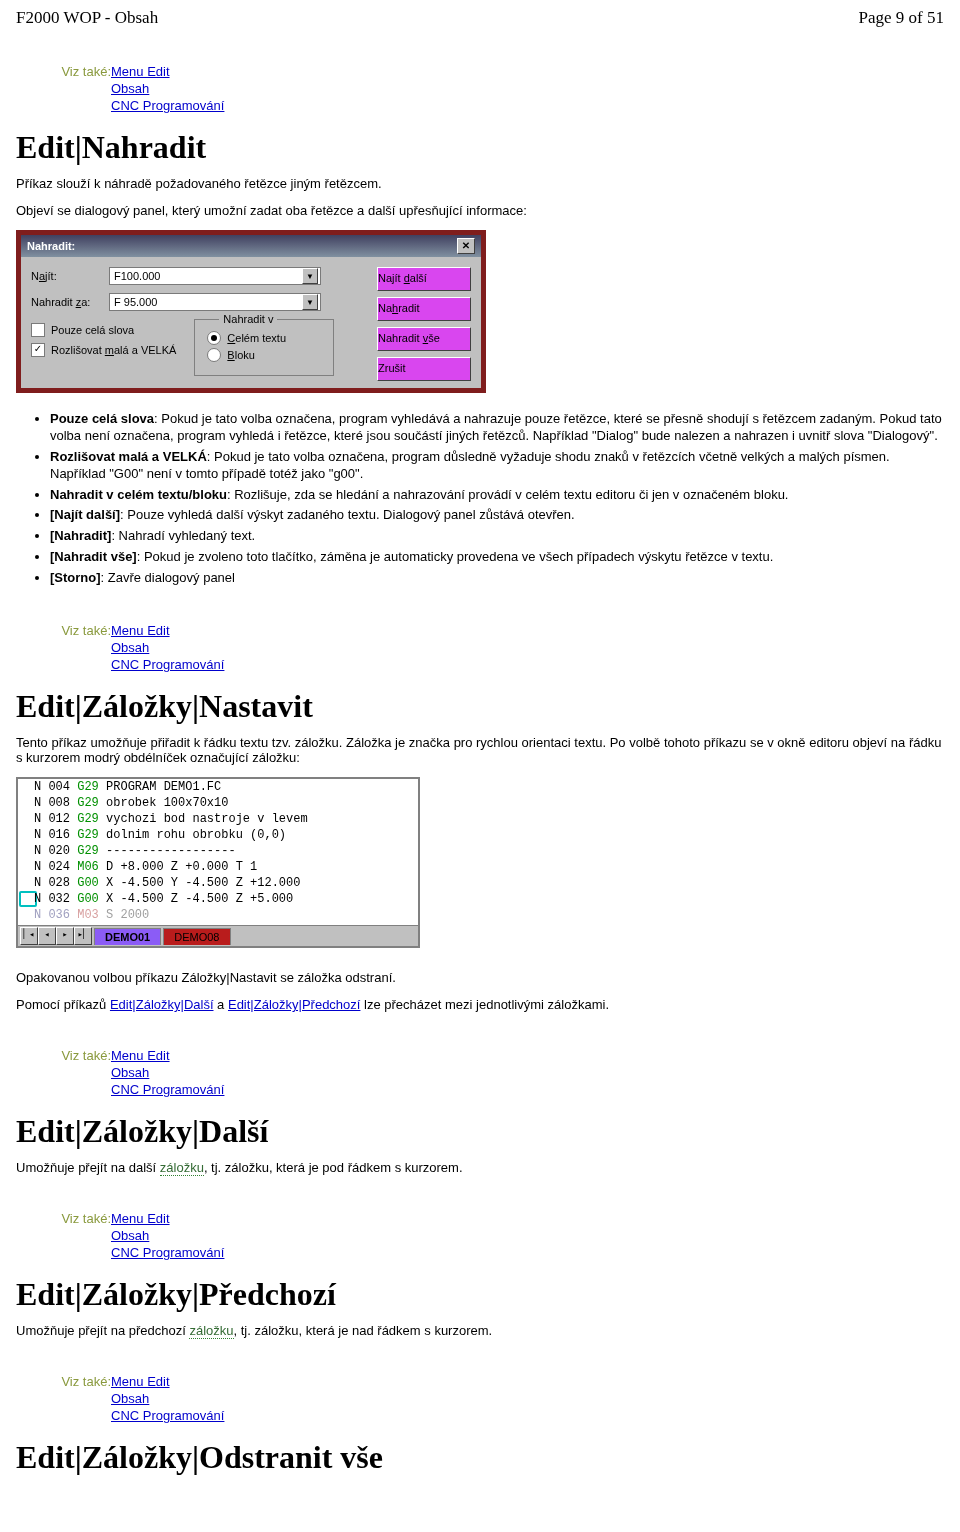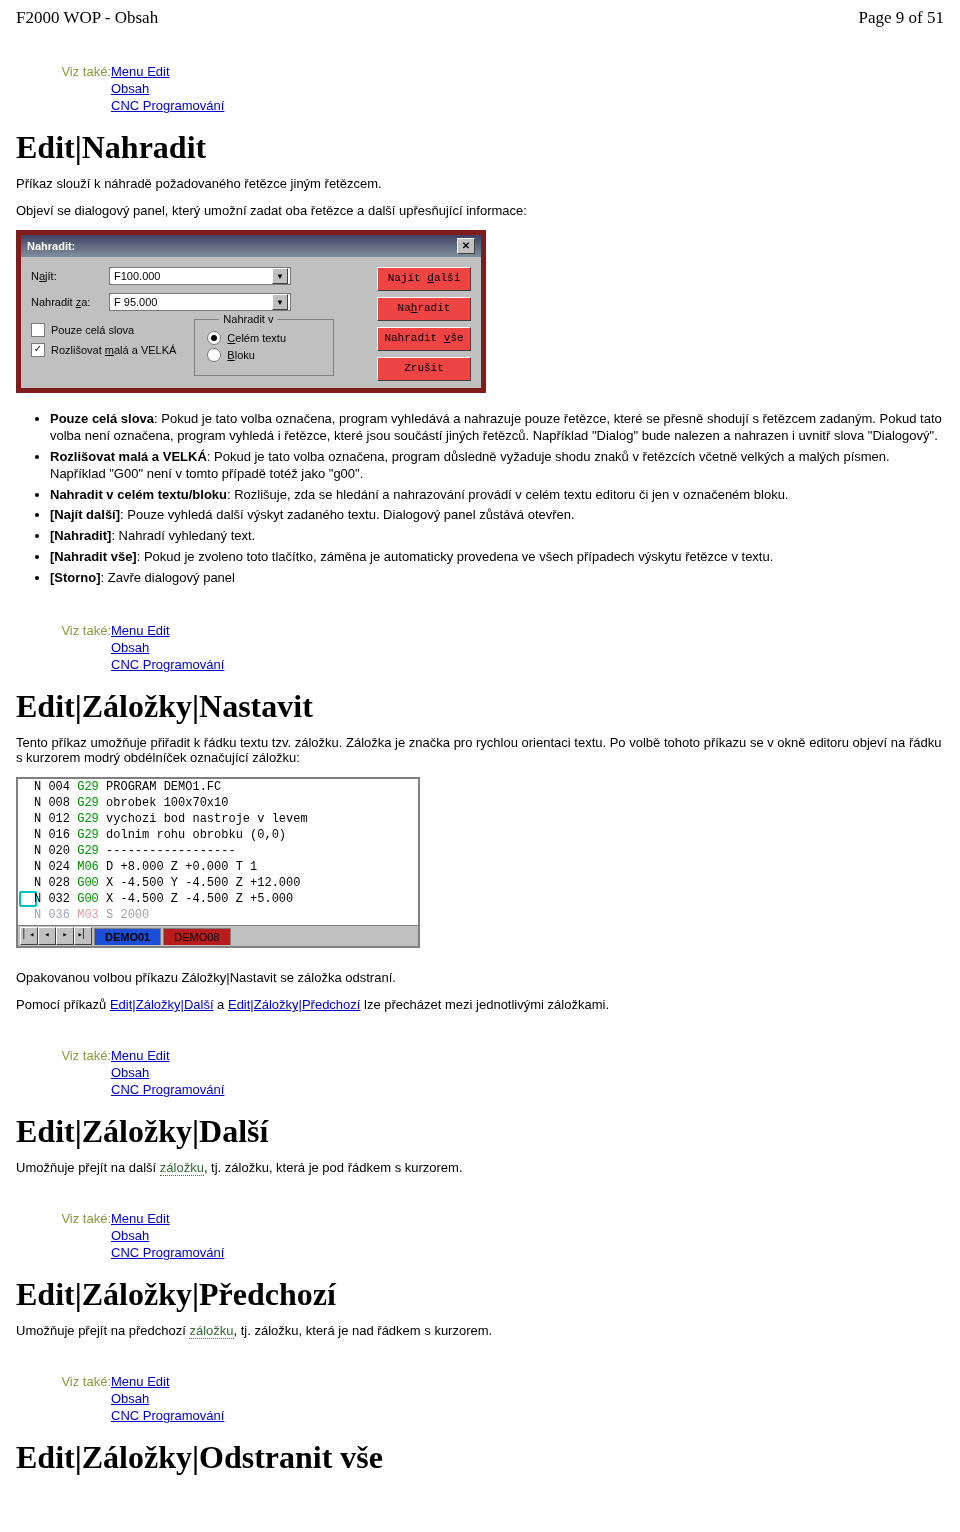--- a/index.html
+++ b/index.html
@@ -113,21 +113,21 @@
   .dlg-row {
     display: flex;
     align-items: center;
     margin-bottom: 8px;
   }
   .dlg-row .lbl {
     width: 78px;
   }
   .dlg-row .lbl .ul { text-decoration: underline; }
   .dlg-input {
-    width: 182px;
+    width: 212px;
     height: 18px;
     background: #fff;
     border: 1px solid #7a7a7a;
     display: flex;
     align-items: center;
     justify-content: space-between;
     padding: 0 2px 0 4px;
     box-sizing: border-box;
   }
   .dlg-input .dd {
@@ -138,28 +138,26 @@
     border-right-color: #404040;
     border-bottom-color: #404040;
     display: flex;
     align-items: center;
     justify-content: center;
     font-size: 8px;
   }
   .dlg-btn {
     width: 92px;
     height: 22px;
-    background: #ef4444;
+    background: #d946ef;
     border: 1px solid #fff;
     border-right-color: #404040;
     border-bottom-color: #404040;
-    text-align: center;
     line-height: 20px;
     font-size: 11px;
-    font-family: Liberation Mono, monospace;
   }
   .dlg-btncol {
     position: absolute;
     right: 10px;
     top: 10px;
     display: flex;
     flex-direction: column;
     gap: 6px;
   }
   .dlg-opts {
@@ -285,21 +283,21 @@
   .tab {
     padding: 2px 10px;
     background: #b91c1c;
     border: 1px solid #808080;
     border-bottom: none;
     font-family: Arial;
     font-size: 11px;
     margin-left: 2px;
   }
   .tab.active {
-    background: #1d4ed8;
+    background: #8b5cf6;
     font-weight: bold;
   }
 </style>
 </head>
 <body>
 
 <div class="page">
 
   <div class="hdr">
     <span>F2000 WOP - Obsah</span>

